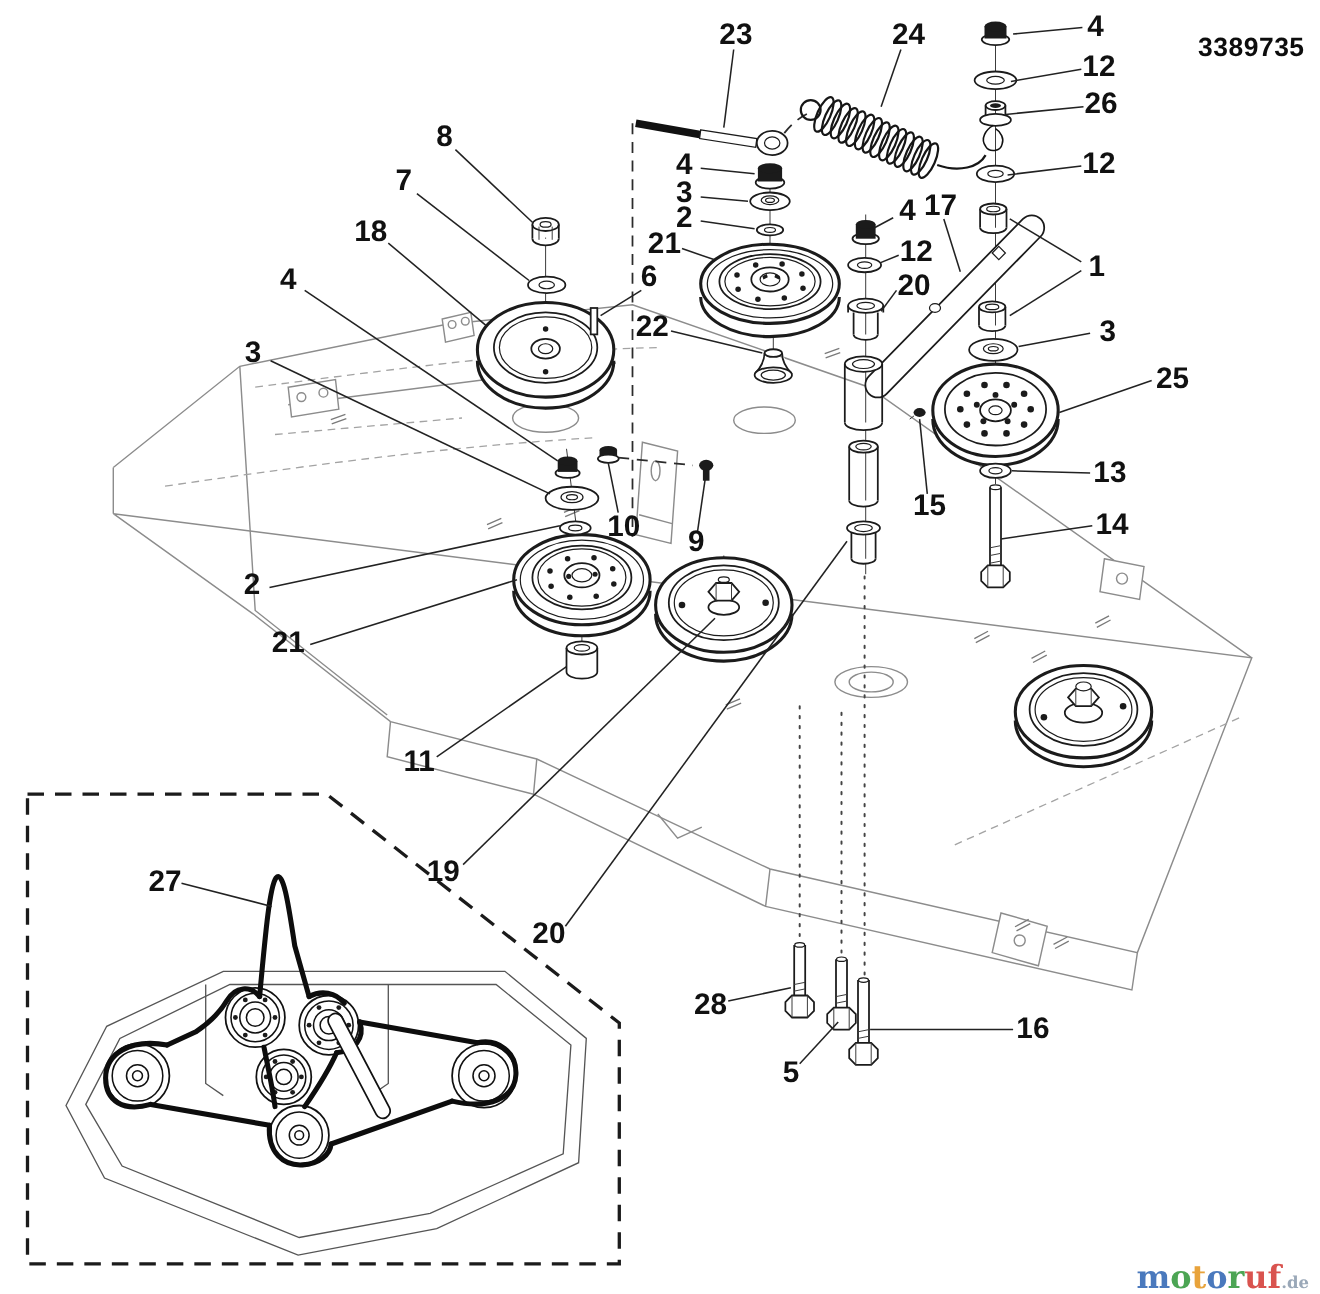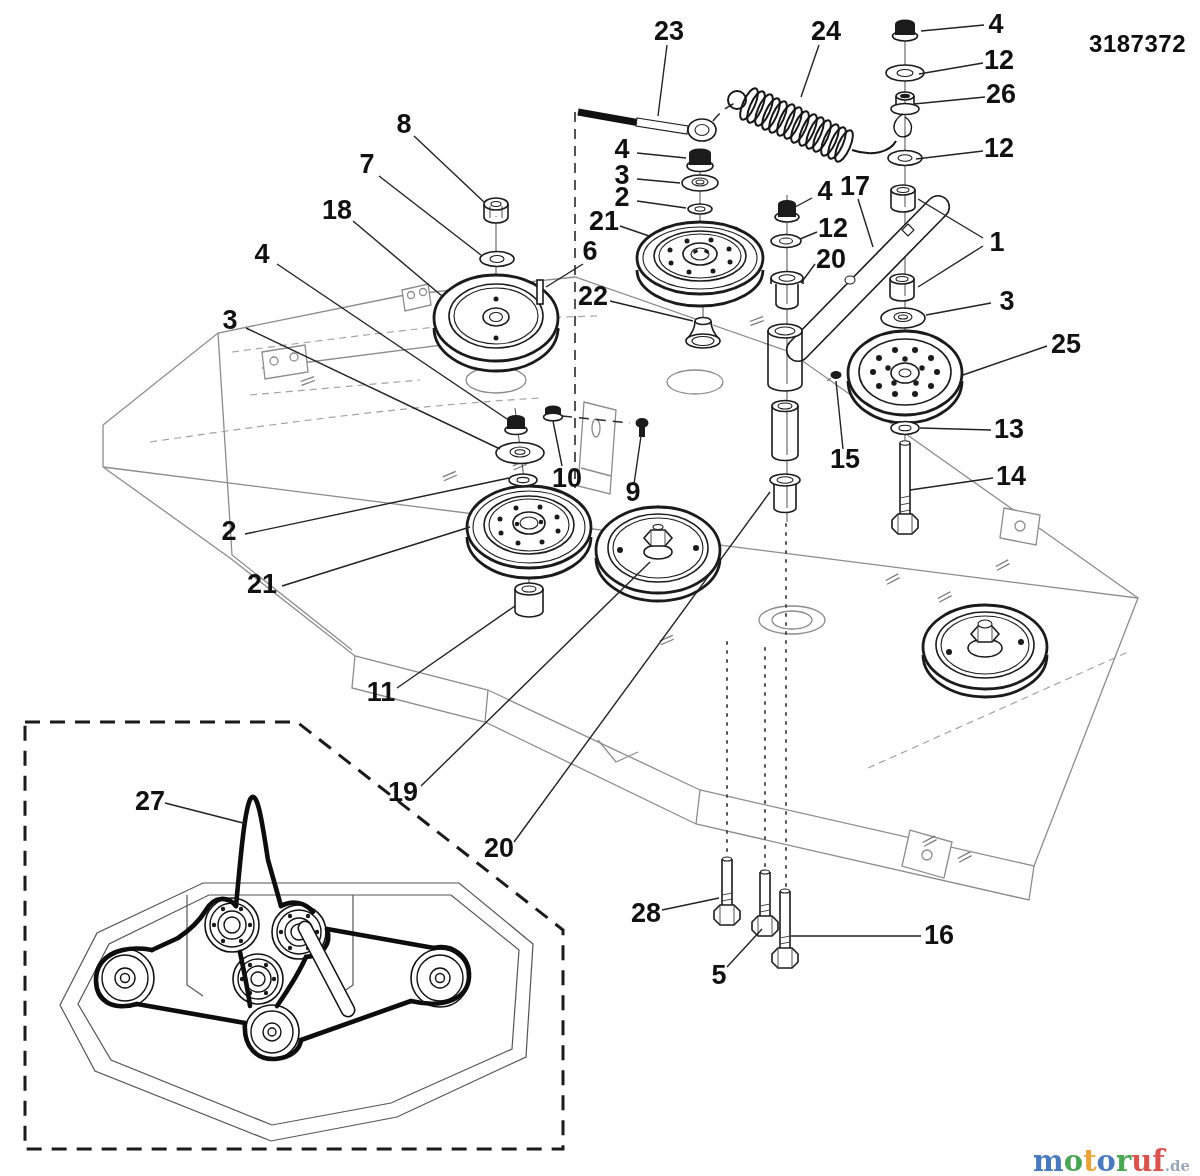--- a/index.html
+++ b/index.html
@@ -28,21 +28,21 @@
   .ip{stroke:#111;fill:#fff;stroke-width:1.6;}
   .ipn{stroke:#111;fill:none;stroke-width:1.4;}
   .belt{stroke:#0d0d0d;stroke-width:4.6;fill:none;stroke-linecap:round;}
   .slot{stroke:#7a7a7a;stroke-width:1.2;fill:none;}
 </style>
 </head>
 <body>
 
 <div class="page">
 
-<div class="pn">3187372</div>
+<div class="pn">3389735</div>
 
 <svg id="diagram" width="1200" height="1176" viewBox="0 0 1200 1176">
 
   <g>
     <path class="deck" d="M103,425 L218,333 L405,295 L575,277 L790,352 L1138,598"></path>
     <path class="deck" d="M1138,598 L1034,866 L700,790 L488,690 L355,656 L230,558 L103,467 Z"></path>
     <path class="deck" d="M103,425 L103,467"></path>
     <path class="deck" d="M218,333 L232,555 L352,650"></path>
     <path class="deck" d="M262,368 L560,330"></path>
     <path class="deck" d="M598,740 L616,762 L638,752"></path>

